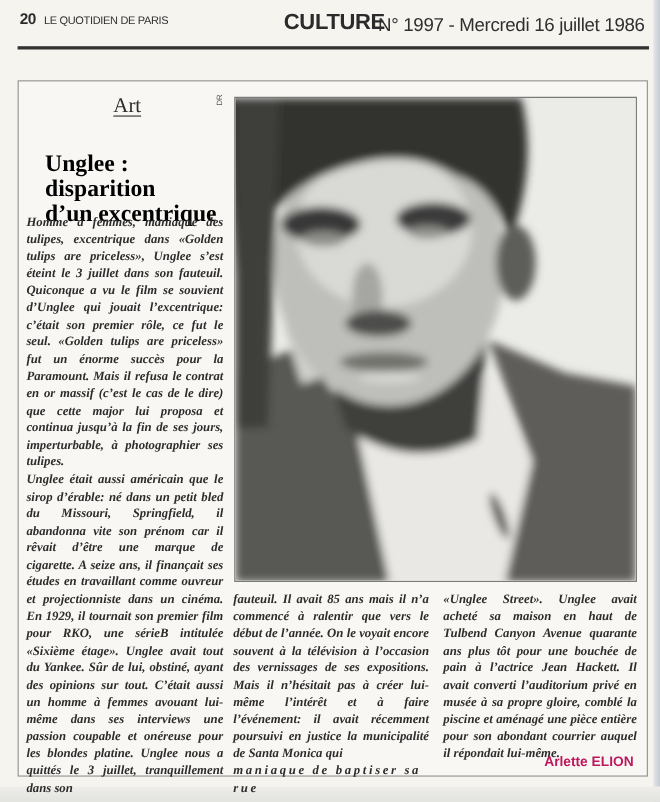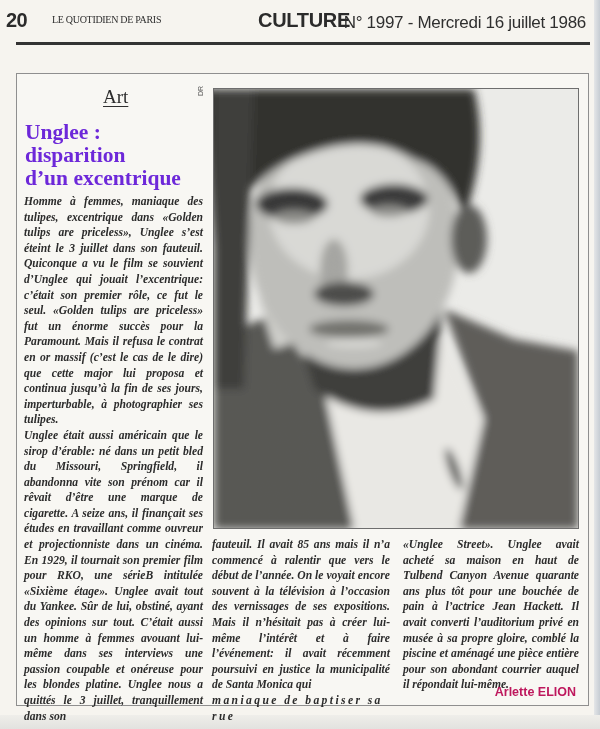--- a/index.html
+++ b/index.html
@@ -11,40 +11,40 @@
   }
   .page-edge {
     position: absolute; right: 0; top: 0; width: 6px; height: 729px;
     background: linear-gradient(to right, #e4e6e8, #c6ccd3);
   }
   .bottom-shade {
     position: absolute; left: 0; bottom: 0; width: 600px; height: 14px;
     background: linear-gradient(to bottom, #efeeea, #e2e2df);
   }
   
-  .hdr-page { position: absolute; left: 6px; top: 9px; font-family: "Liberation Sans", sans-serif; font-weight: bold; font-size: 20px; color: #2b2b2b; letter-spacing: -0.5px; }
-  .hdr-pub { position: absolute; left: 52px; top: 14px; font-family: Liberation Serif, serif; font-size: 10px; color: #2f2f2f; letter-spacing: -0.3px; }
+  .hdr-page { position: absolute; left: 18px; top: 9px; font-family: "Liberation Sans", sans-serif; font-weight: bold; font-size: 14px; color: #2b2b2b; letter-spacing: -0.5px; }
+  .hdr-pub { position: absolute; left: 40px; top: 14px; font-family: Liberation Sans, sans-serif; font-size: 10px; color: #2f2f2f; letter-spacing: -0.3px; }
   .hdr-section { position: absolute; left: 258px; top: 9px; font-family: "Liberation Sans", sans-serif; font-weight: bold; font-size: 20px; color: #2b2b2b; letter-spacing: -0.3px; text-align: center; }
   .hdr-issue { position: absolute; right: 14px; top: 13px; font-family: "Liberation Sans", sans-serif; font-size: 17px; color: #2f2f2f; letter-spacing: -0.3px; }
   .hdr-rule { position: absolute; left: 16px; top: 42px; width: 574px; height: 3px; background: #333; }
 
   
   .article-box {
     position: absolute; left: 16px; top: 73px; width: 573px; height: 633px;
     border: 1px solid #8f8f8f; background: #f8f7f3; box-sizing: border-box;
   }
   .kicker {
     position: absolute; left: 103px; top: 86px;
     font-family: "Liberation Serif", serif; font-size: 19px; color: #2e2e2e;
     text-decoration: underline; text-underline-offset: 3px; text-decoration-thickness: 1px;
   }
   .headline {
     position: absolute; left: 25px; top: 121px; width: 180px;
     font-family: "Liberation Serif", serif; font-weight: bold; font-size: 21.5px;
-    line-height: 23px; color: #6d28d9; margin: 0;
+    line-height: 23px; color: #000000; margin: 16px;
   }
   .col {
     position: absolute;
     font-family: "Liberation Serif", serif; font-style: italic; font-weight: bold;
     font-size: 11.6px; line-height: 15.6px; color: #2c2c2c;
     text-align: justify; margin: 0;
   }
   .col p { margin: 0; text-indent: 0; }
   .col-1 { left: 24px; top: 194px; width: 179px; }
   .col-2 { left: 212px; top: 537px; width: 178px; }

